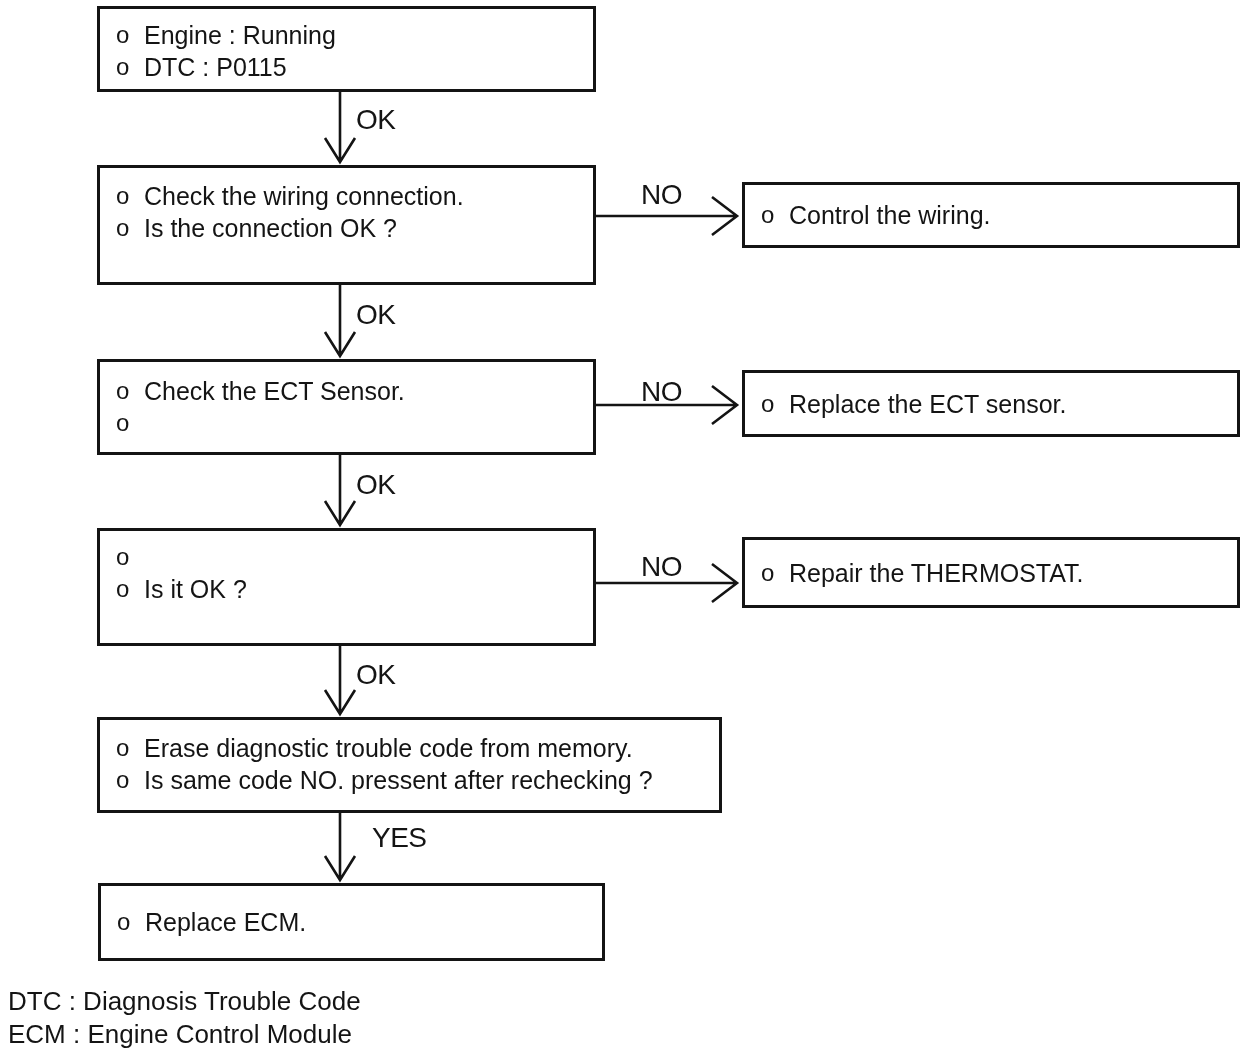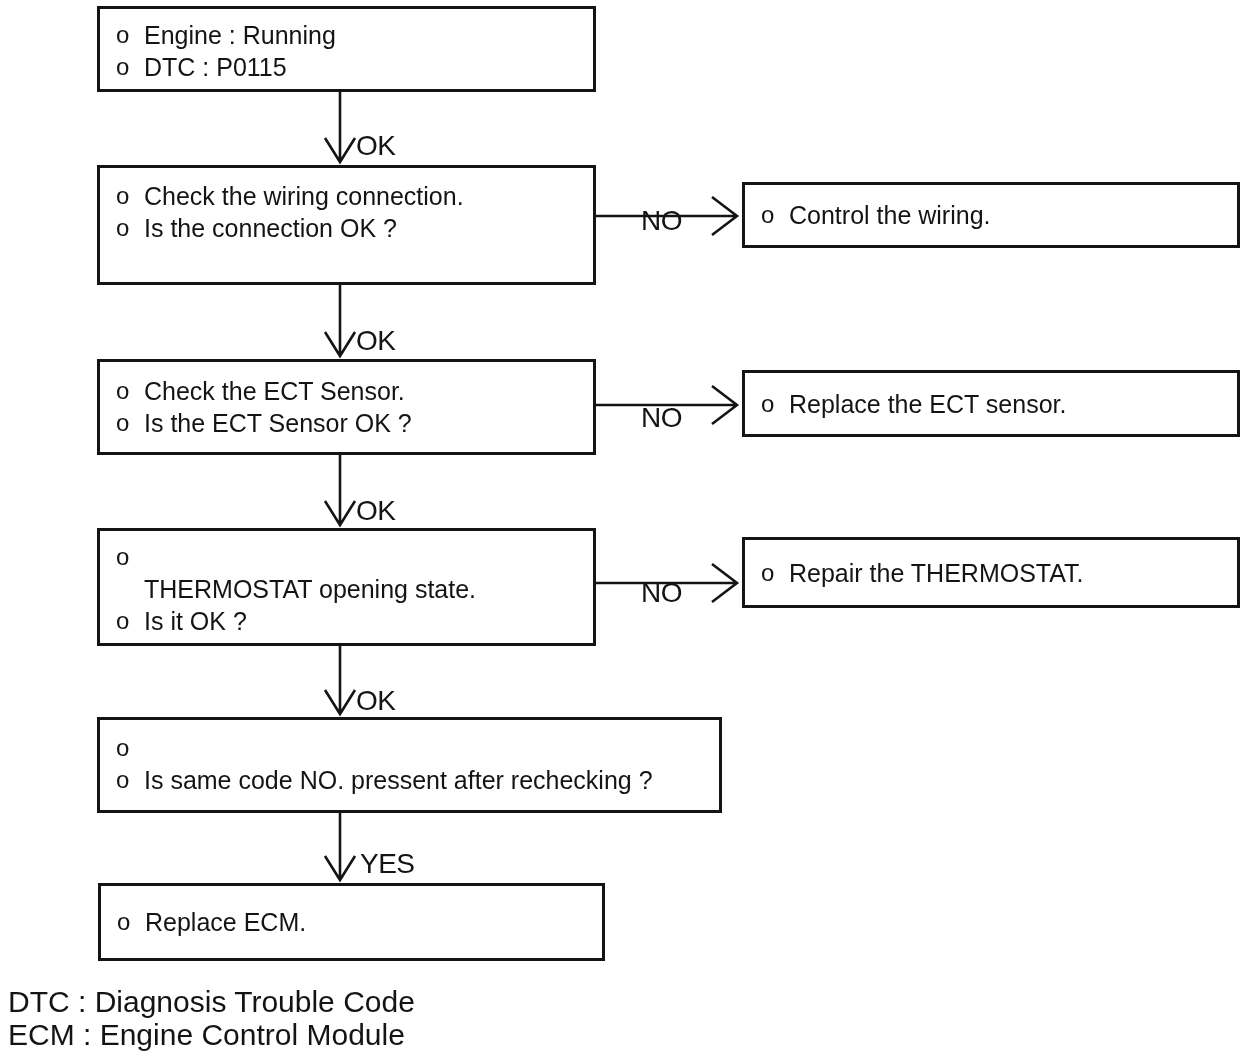--- a/index.html
+++ b/index.html
@@ -30,27 +30,26 @@
     flex: 0 0 28px;
     width: 28px;
     font-size: 24px;
   }
   .node.vcenter { display: flex; flex-direction: column; justify-content: center; }
   .edge-label {
     position: absolute;
     font-size: 28px;
     letter-spacing: -0.5px;
     white-space: nowrap;
-    margin-top: 26px;
   }
   .legend {
     position: absolute;
     left: 8px;
     top: 985px;
-    font-size: 30px;
+    font-size: 26px;
     line-height: 33px;
     white-space: nowrap;
   }
   
   #n-start               { left: 97px;  top: 6px;   width: 499px; height: 86px;  padding: 10px 8px 0 16px; }
   #n-check-wiring        { left: 97px;  top: 165px; width: 499px; height: 120px; padding: 12px 8px 0 16px; }
   #n-repair-wiring       { left: 742px; top: 182px; width: 498px; height: 66px;  padding: 0 8px 0 16px; }
   #n-check-ect-sensor    { left: 97px;  top: 359px; width: 499px; height: 96px;  padding: 13px 8px 0 16px; }
   #n-replace-ect-sensor  { left: 742px; top: 370px; width: 498px; height: 67px;  padding: 0 8px 0 16px; }
   #n-check-cooling       { left: 97px;  top: 528px; width: 499px; height: 118px; padding: 10px 8px 0 16px; }
@@ -58,21 +57,21 @@
   #n-erase-dtc           { left: 97px;  top: 717px; width: 625px; height: 96px;  padding: 12px 8px 0 16px; }
   #n-replace-ecm         { left: 98px;  top: 883px; width: 507px; height: 78px;  padding: 0 8px 0 16px; }
   
   #lbl-ok1 { left: 356px; top: 104px; }
   #lbl-no1 { left: 641px; top: 179px; }
   #lbl-ok2 { left: 356px; top: 299px; }
   #lbl-no2 { left: 641px; top: 376px; }
   #lbl-ok3 { left: 356px; top: 469px; }
   #lbl-no3 { left: 641px; top: 551px; }
   #lbl-ok4 { left: 356px; top: 659px; }
-  #lbl-yes { left: 360px; top: 822px; }
+  #lbl-yes { left: 372px; top: 822px; }
 </style>
 </head>
 <body>
 
 <div class="canvas">
 
   <svg class="connectors" viewBox="0 0 1248 1056" xmlns="http://www.w3.org/2000/svg">
     <g stroke="#141414" stroke-width="2.6" fill="none">
 
       <path d="M340 92 L340 162 M325 138 L340 162 L355 138"></path>
@@ -116,55 +115,51 @@
     </div>
   </div>
 
   <div class="node" id="n-check-ect-sensor">
     <div class="row">
       <span class="bullet">o</span>
       <span>Check the ECT Sensor.</span>
     </div>
     <div class="row">
       <span class="bullet">o</span>
-      <span>Is the ECT Sensor OK ?</span>
     </div>
   </div>
 
   <div class="node vcenter" id="n-replace-ect-sensor">
     <div class="row">
       <span class="bullet">o</span>
       <span>Replace the ECT sensor.</span>
     </div>
   </div>
 
   <div class="node" id="n-check-cooling">
     <div class="row">
       <span class="bullet">o</span>
-    </div>
-    <div class="row">
-      <span class="bullet"></span>
-      <span>THERMOSTAT opening state.</span>
     </div>
     <div class="row">
       <span class="bullet">o</span>
       <span>Is it OK ?</span>
     </div>
   </div>
 
   <div class="node vcenter" id="n-replace-thermostat">
     <div class="row">
       <span class="bullet">o</span>
       <span>Repair the THERMOSTAT.</span>
     </div>
   </div>
 
   <div class="node" id="n-erase-dtc">
     <div class="row">
       <span class="bullet">o</span>
+      <span>Erase diagnostic trouble code from memory.</span>
     </div>
     <div class="row">
       <span class="bullet">o</span>
       <span>Is same code NO. pressent after rechecking ?</span>
     </div>
   </div>
 
   <div class="node vcenter" id="n-replace-ecm">
     <div class="row">
       <span class="bullet">o</span>

